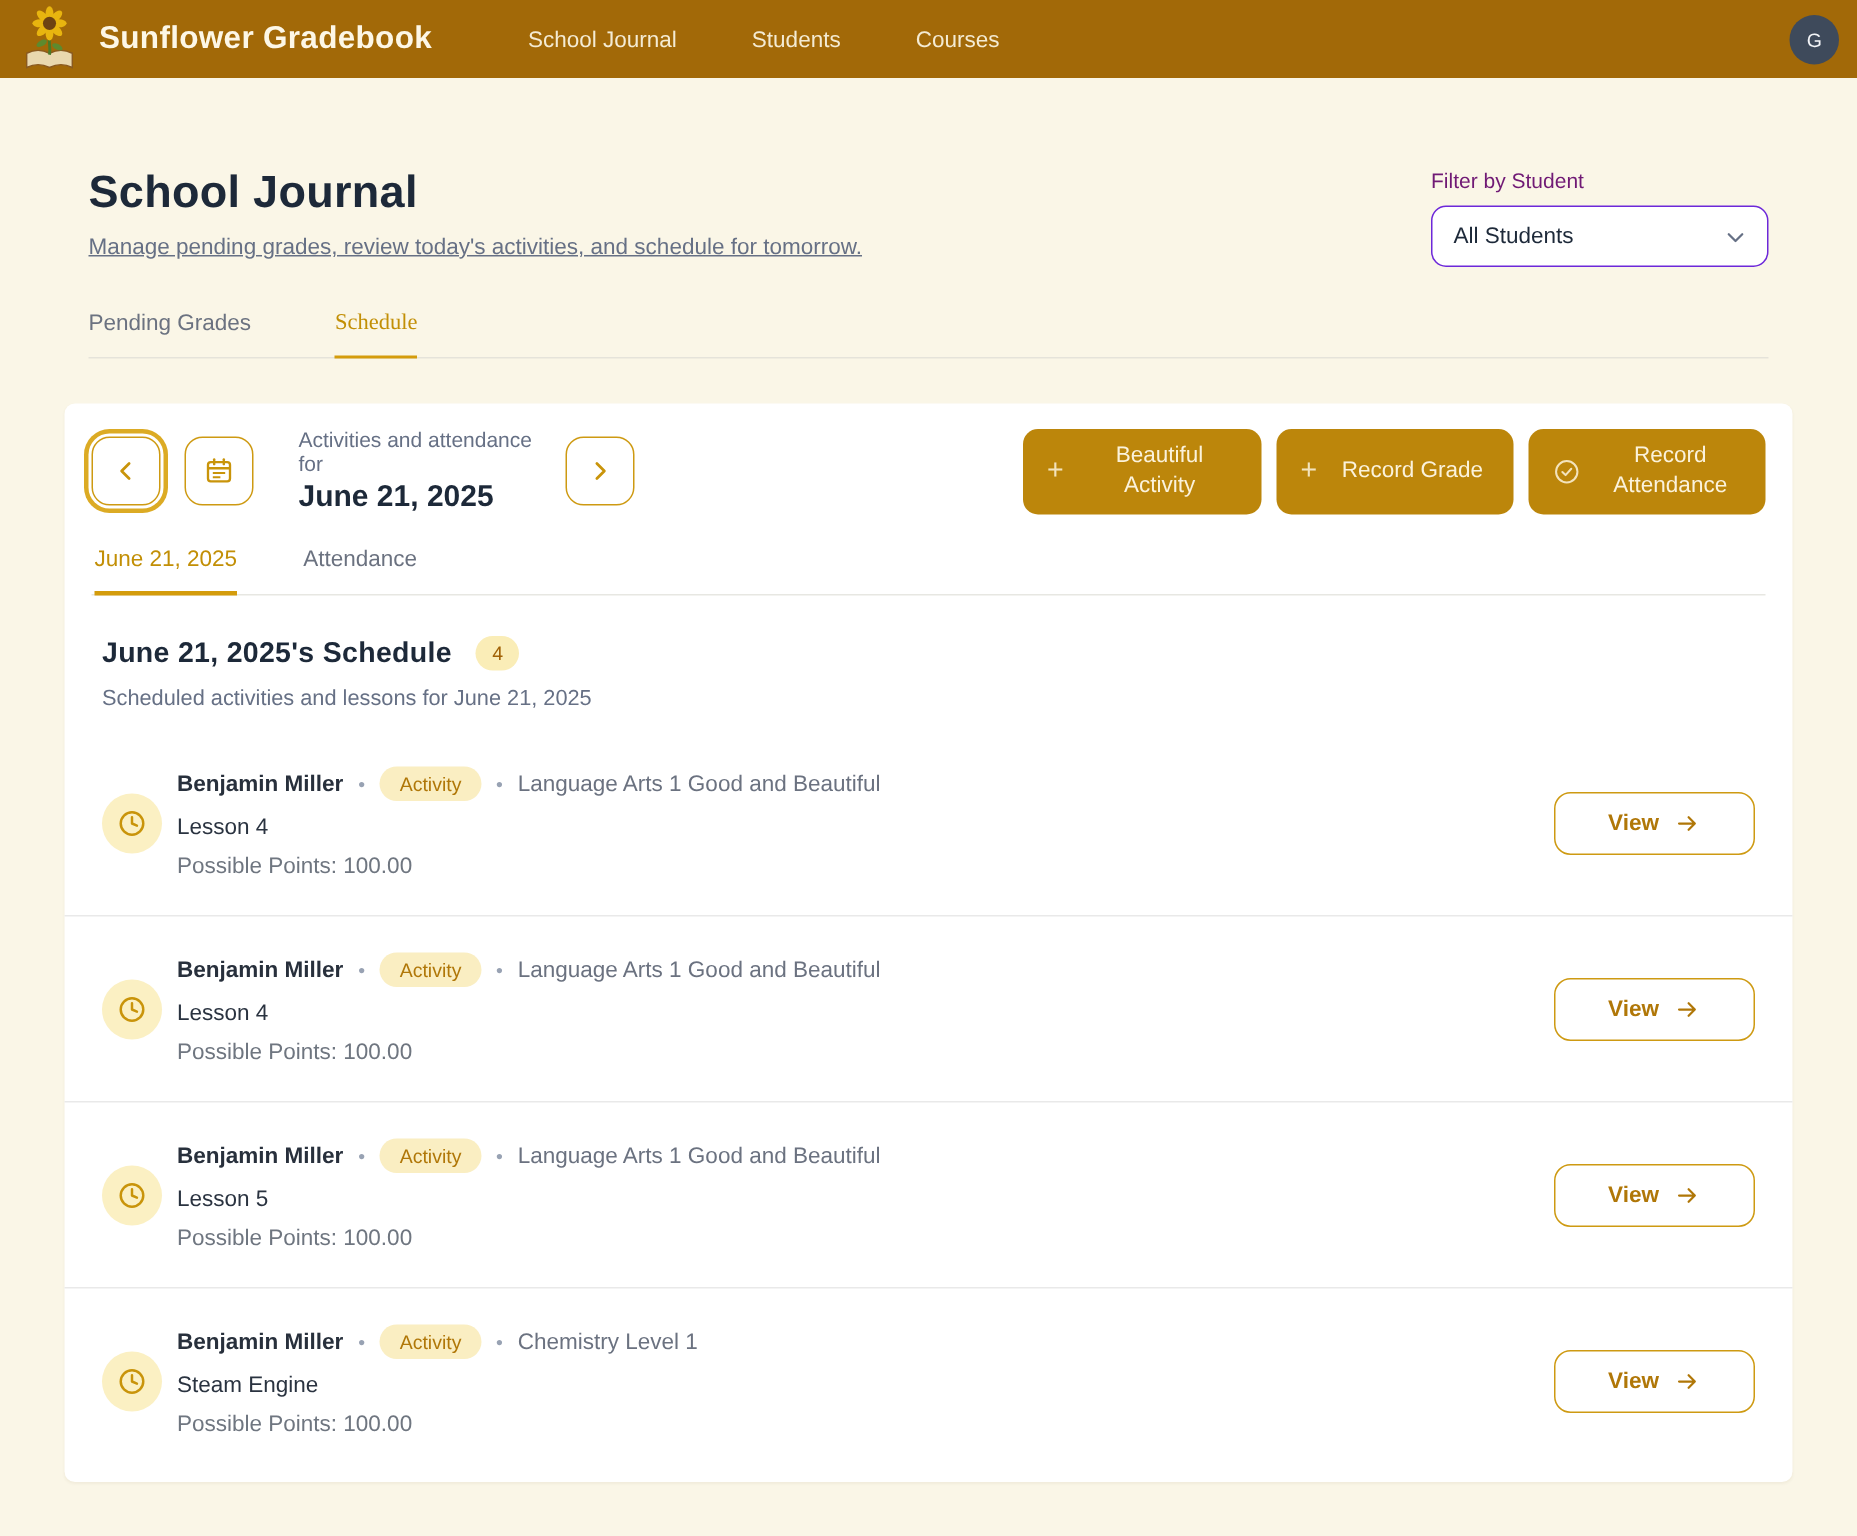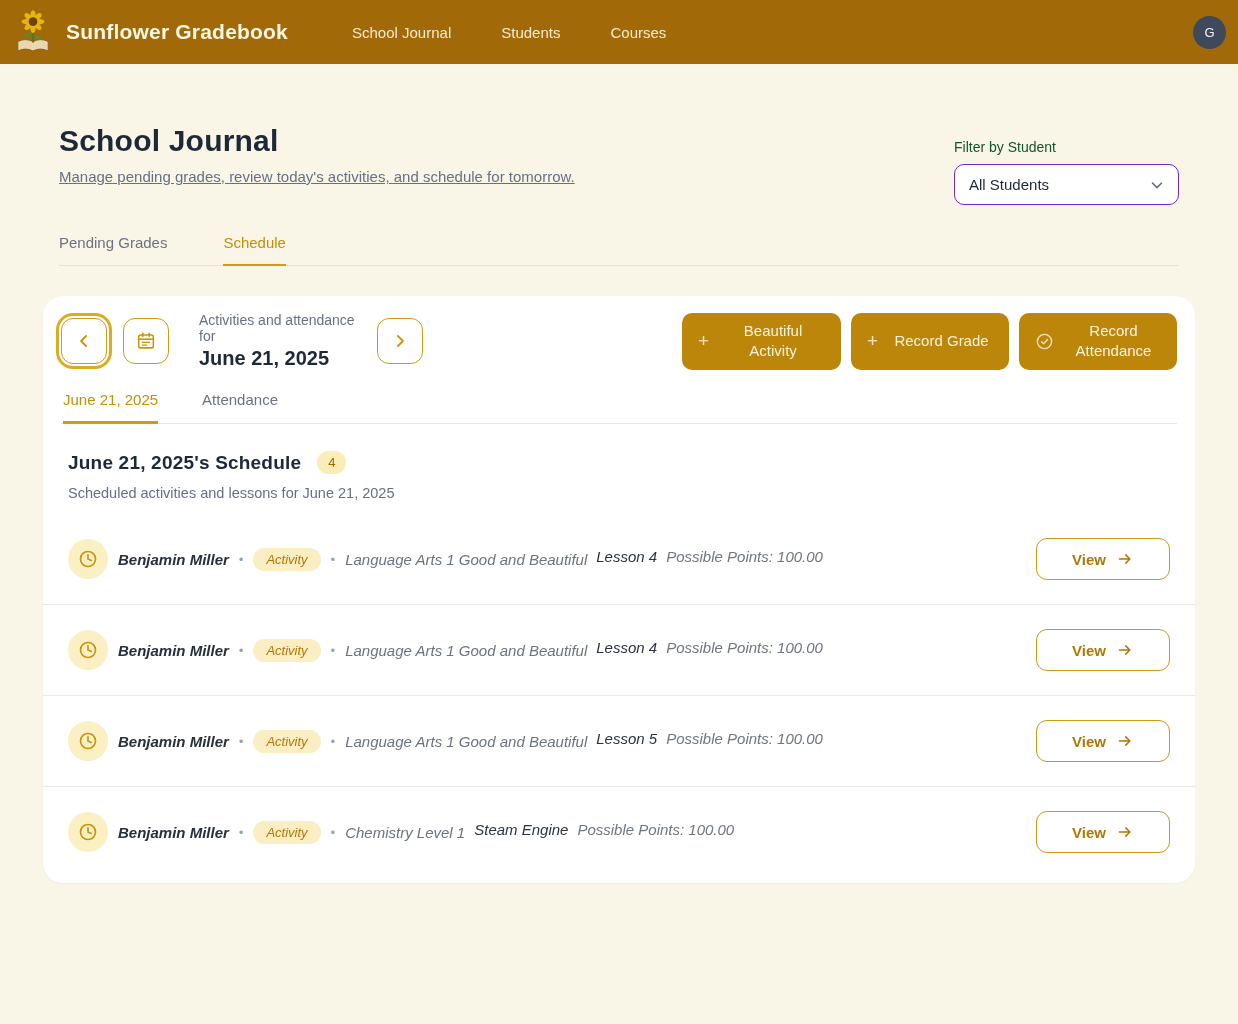--- a/index.html
+++ b/index.html
@@ -5,21 +5,21 @@
   * { box-sizing: border-box; margin: 0; padding: 0; }
   html, body { width: 1238px; height: 1024px; overflow: hidden; }
   body {
     font-family: "Liberation Sans", sans-serif;
     background: #FAF6E7;
     color: #1D2939;
   }
 
   
   .topbar {
-    height: 64px;
+    height: 52px;
     background: #A26908;
     display: flex;
     align-items: center;
     padding: 0 12px 0 14px;
   }
   .brand { display: flex; align-items: center; gap: 14px; cursor: default; }
   .brand-logo { width: 38px; height: 44px; display: block; }
   .brand-name {
     color: #FDF7E6;
     font-size: 21px;
@@ -50,21 +50,21 @@
   .page-head {
     margin: 0 16px;
     padding-top: 60px;
     display: flex;
     justify-content: space-between;
     align-items: flex-start;
   }
   .page-title { font-size: 30px; font-weight: 700; color: #1D2939; letter-spacing: 0.2px; }
   .page-subtitle { margin-top: 10px; font-size: 15px; color: #667085; text-decoration: underline; }
 
-  .filter-label { display: block; font-size: 14px; color: #14532d; margin-bottom: 9px; margin-top: 15px; }
+  .filter-label { display: block; font-size: 14px; color: #701a75; margin-bottom: 9px; }
   .select {
     width: 225px; height: 41px;
     background: #FFFFFF;
     border: 1px solid #6d28d9;
     border-radius: 10px;
     display: flex; align-items: center; justify-content: space-between;
     padding: 0 12px 0 14px;
     font-size: 15px; color: #1D2939;
     cursor: pointer;
   }
@@ -76,27 +76,27 @@
     border-bottom: 1px solid #E5E3DA;
   }
   .tab {
     padding-bottom: 13px;
     font-size: 15px;
     color: #6B7280;
     cursor: pointer;
     border-bottom: 2.5px solid transparent;
     margin-bottom: -1px;
   }
-  .tab.active { color: #C28F06; border-bottom-color: #D49C0C; }
+  .tab.active { color: #C28F06; border-bottom-color: #D49C0C; font-family: Liberation Serif, serif; }
 
   
   .card {
     margin-top: 30px;
     background: #FFFFFF;
-    border-radius: 20px;
+    border-radius: 7px;
     padding: 16px 18px 6px 18px;
     box-shadow: 0 1px 2px rgba(80,60,10,0.05);
   }
 
   .toolbar { display: flex; align-items: center; justify-content: space-between; }
   .toolbar-left { display: flex; align-items: center; }
   .icon-btn {
     width: 46px; height: 46px;
     border: 1.5px solid #CE9A12;
     background: #FFFFFF;
@@ -166,21 +166,21 @@
     padding: 24px 25px;
   }
   .row + .row { border-top: 1px solid #E9E9E9; }
   .row-left { display: flex; align-items: center; gap: 10px; }
   .clock-circle {
     width: 40px; height: 40px; flex: 0 0 40px;
     border-radius: 50%;
     background: #FBF0C3;
     display: flex; align-items: center; justify-content: center;
   }
-  .row-lines { display: flex; gap: 9px; font-style: italic; }
+  .row-lines { display: flex; flex-direction: column; gap: 9px; }
   .row-line1 { display: flex; align-items: center; gap: 10px; font-size: 15px; }
   .student-name { color: #28303C; font-weight: 700; }
   .dot-sep { color: #98A2B3; font-size: 13px; }
   .activity-badge {
     background: #FAEEC2; color: #B07708;
     font-size: 13px;
     padding: 4px 13px;
     border-radius: 999px;
   }
   .course-name { color: #6B7280; }

